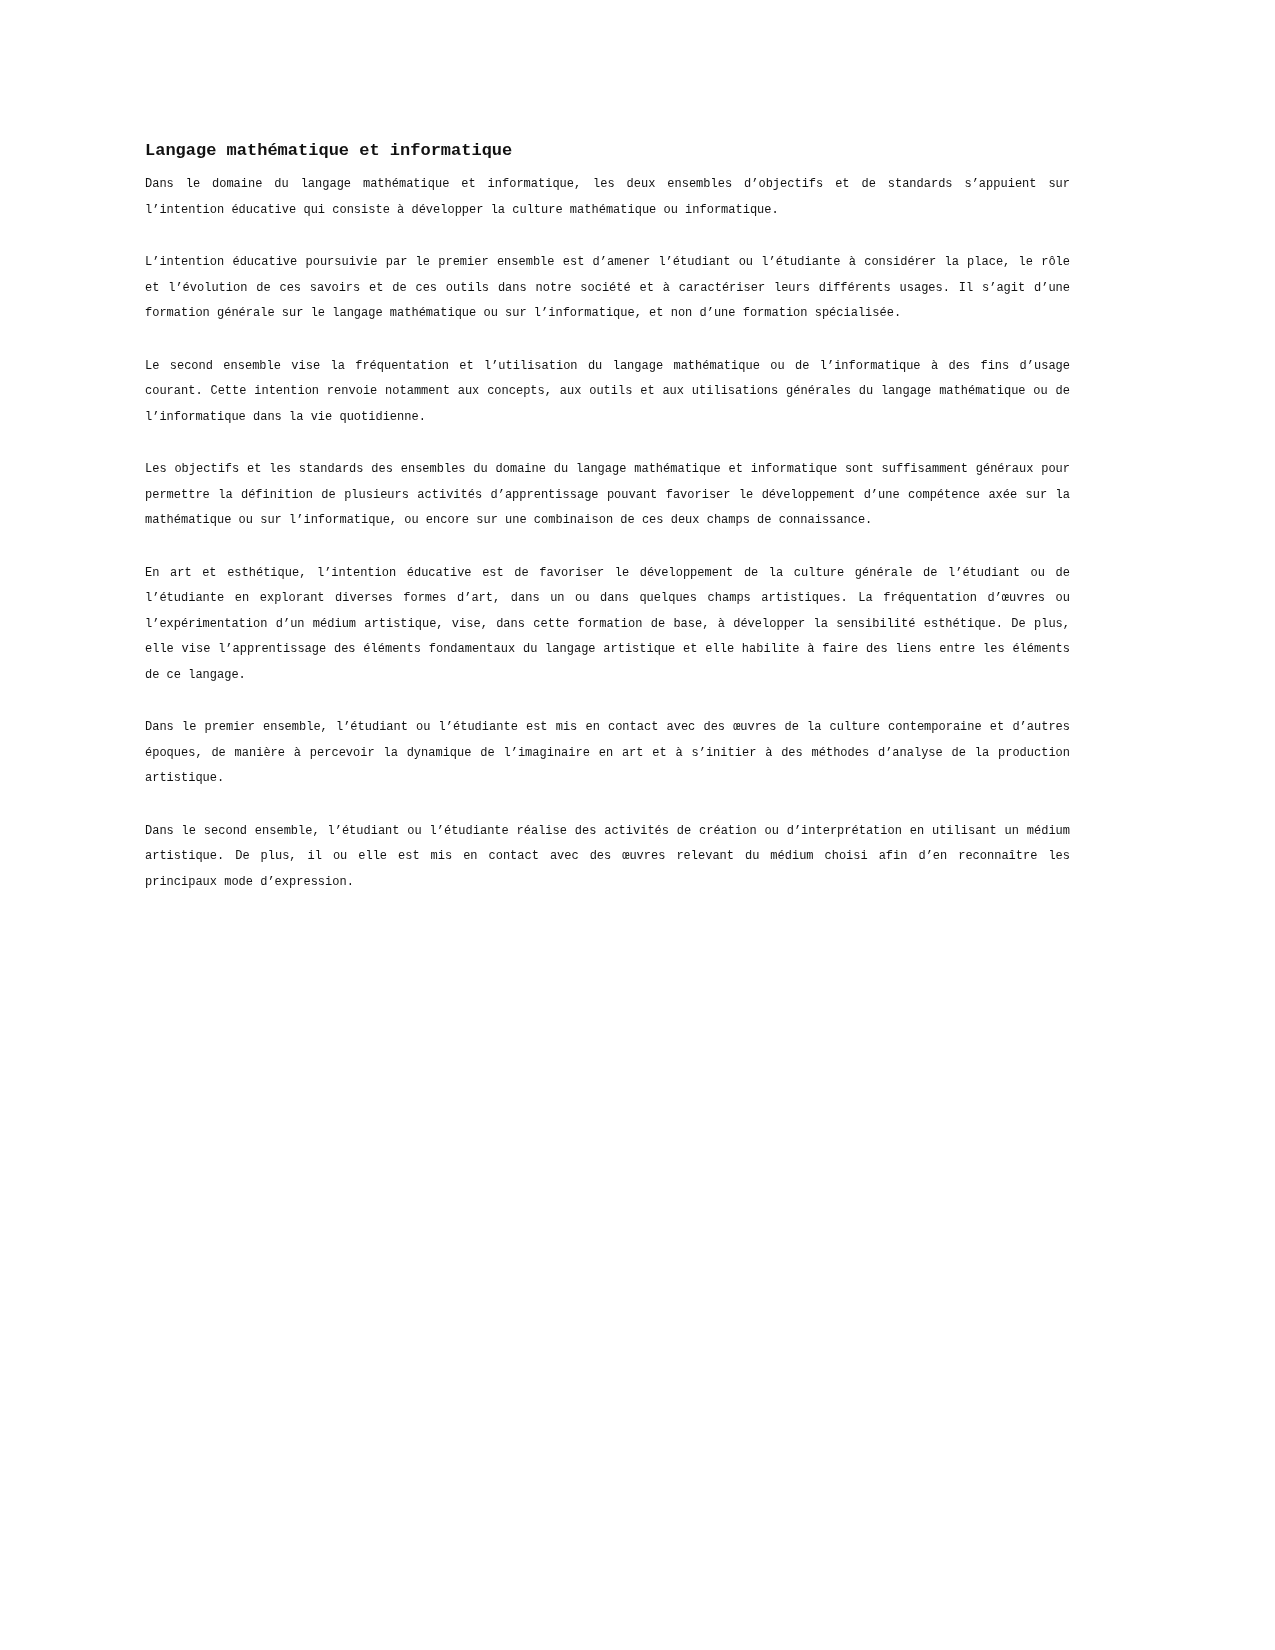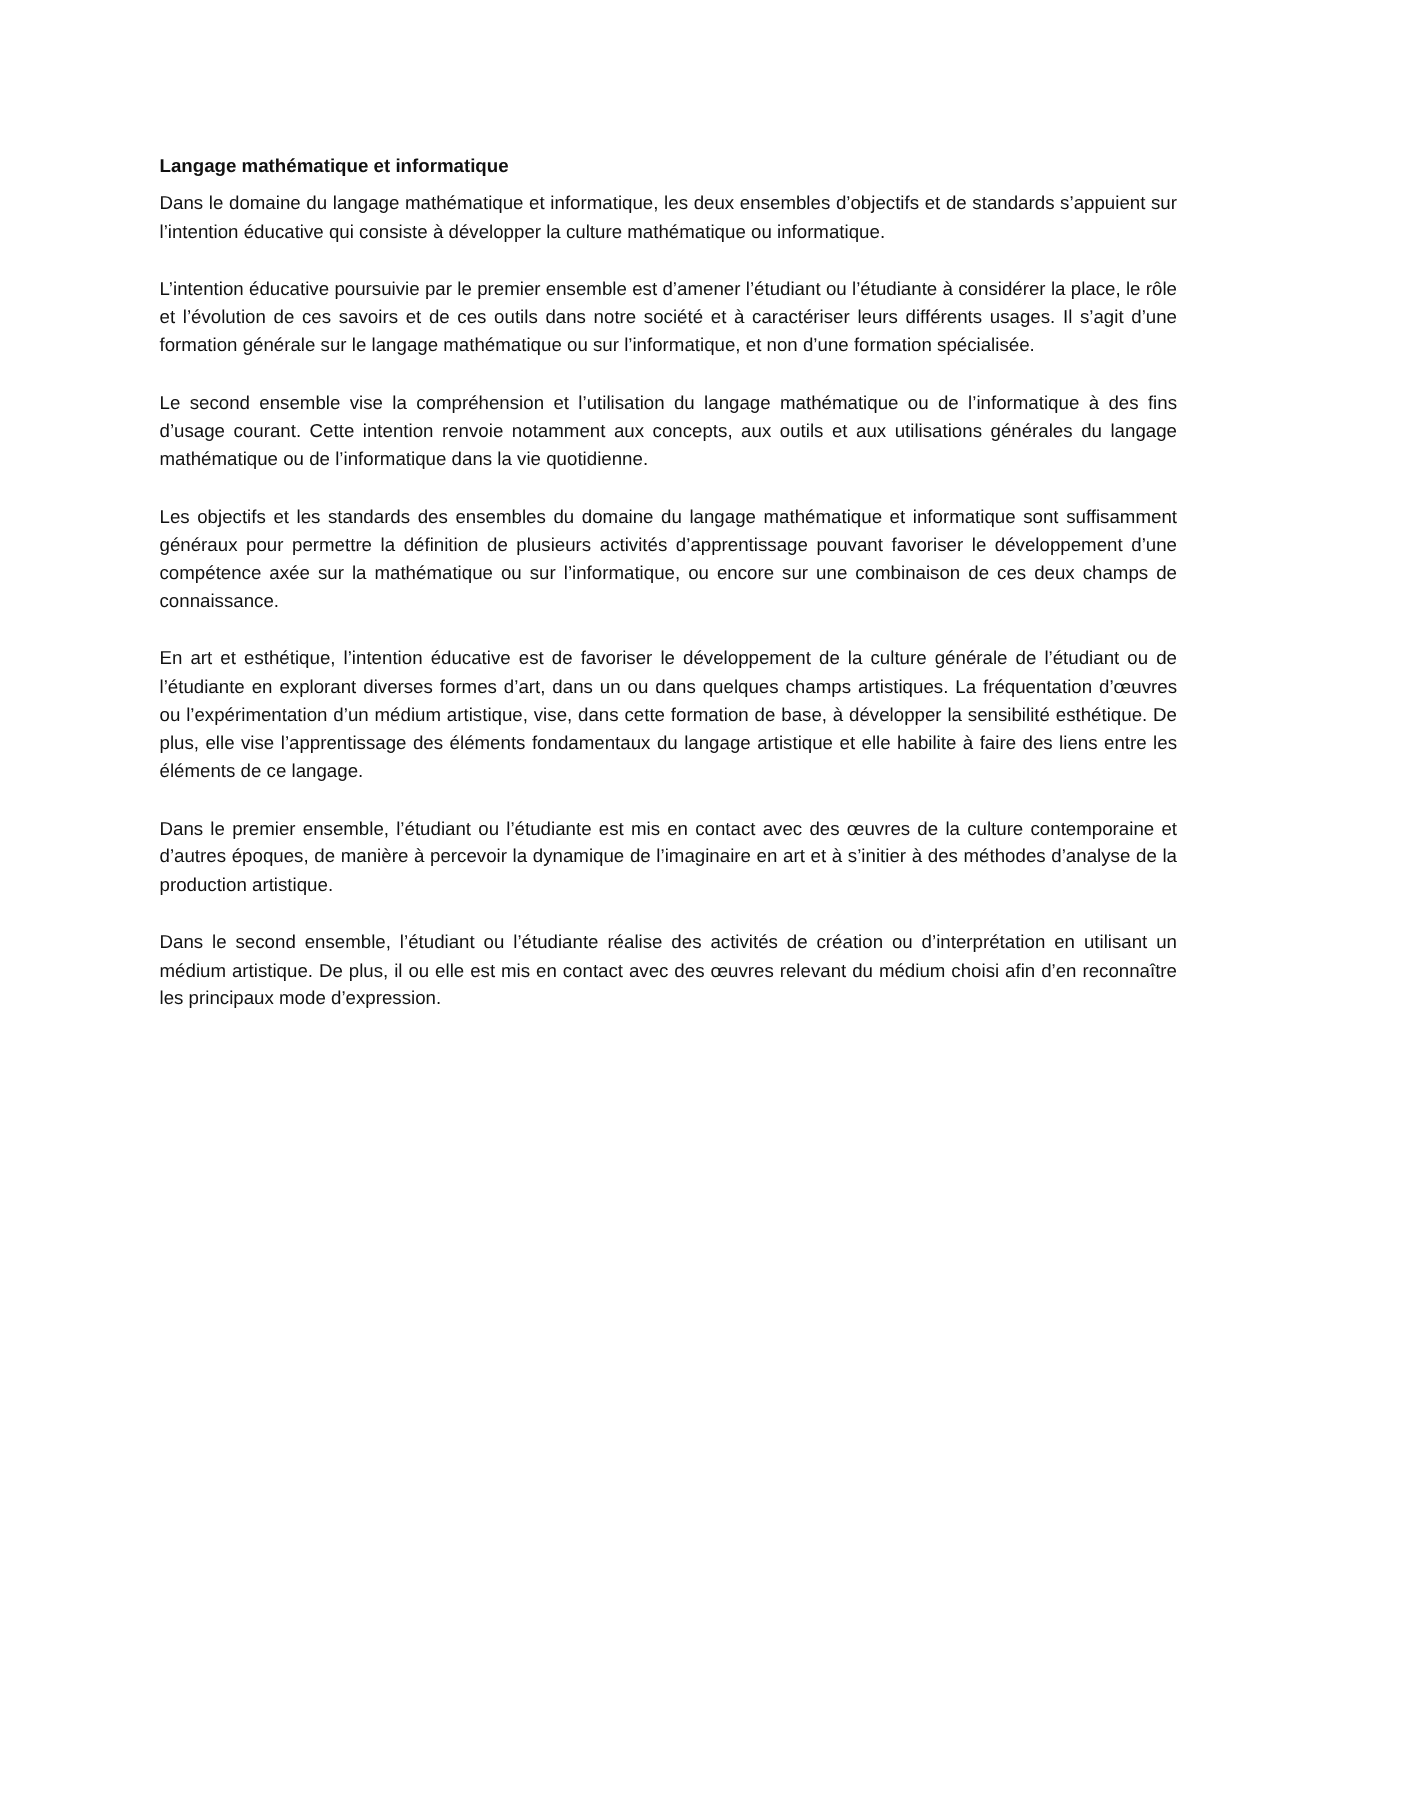--- a/index.html
+++ b/index.html
@@ -5,42 +5,42 @@
   html, body {
     margin: 0;
     padding: 0;
     background: #ffffff;
   }
   .page {
     position: relative;
     width: 1275px;
     height: 1450px;
     background: #ffffff;
-    font-family: Liberation Sans, sans-serif;
+    font-family: Liberation Mono, monospace;
     color: #111111;
     box-sizing: border-box;
     overflow: hidden;
   }
   .content {
     position: absolute;
     top: 138px;
     left: 145px;
     width: 925px;
   }
   .section-heading {
     font-size: 17px;
     font-weight: bold;
     margin: 0 0 9px 0;
     line-height: 25px;
   }
   .section + .section .section-heading {
     margin-top: 14px;
   }
   .para {
-    font-size: 17px;
+    font-size: 12px;
     line-height: 25.5px;
     margin: 0 0 27px 0;
     text-align: justify;
     text-justify: inter-word;
   }
   .footer {
     position: absolute;
     left: 145px;
     top: 1483px;
     display: flex;
@@ -61,21 +61,21 @@
 </head>
 <body>
 
 <div class="page">
   <div class="content">
 
     <div class="section">
       <h2 class="section-heading">Langage mathématique et informatique</h2>
       <p class="para">Dans le domaine du langage mathématique et informatique, les deux ensembles d’objectifs et de standards s’appuient sur l’intention éducative qui consiste à développer la culture mathématique ou informatique.</p>
       <p class="para">L’intention éducative poursuivie par le premier ensemble est d’amener l’étudiant ou l’étudiante à considérer la place, le rôle et l’évolution de ces savoirs et de ces outils dans notre société et à caractériser leurs différents usages.  Il s’agit d’une formation générale sur le langage mathématique ou sur l’informatique, et non d’une formation spécialisée.</p>
-      <p class="para">Le second ensemble vise la compréhension et l’utilisation du langage mathématique ou de l’informatique à des fins d’usage courant.  Cette intention renvoie notamment aux concepts, aux outils et aux utilisations générales du langage mathématique ou de l’informatique dans la vie quotidienne.</p>
+      <p class="para">Le second ensemble vise la fréquentation et l’utilisation du langage mathématique ou de l’informatique à des fins d’usage courant.  Cette intention renvoie notamment aux concepts, aux outils et aux utilisations générales du langage mathématique ou de l’informatique dans la vie quotidienne.</p>
       <p class="para">Les objectifs et les standards des ensembles du domaine du langage mathématique et informatique sont suffisamment généraux pour permettre la définition de plusieurs activités d’apprentissage pouvant favoriser le développement d’une compétence axée sur la mathématique ou sur l’informatique, ou encore sur une combinaison de ces deux champs de connaissance.</p>
     </div>
 
     <div class="section">
       <p class="para">En art et esthétique, l’intention éducative est de favoriser le développement de la culture générale de l’étudiant ou de l’étudiante en explorant diverses formes d’art, dans un ou dans quelques champs artistiques.   La fréquentation d’œuvres ou l’expérimentation d’un médium artistique, vise, dans cette formation de base, à développer la sensibilité esthétique.  De plus, elle vise l’apprentissage des éléments fondamentaux du langage artistique et elle habilite à faire des liens entre les éléments de ce langage.</p>
       <p class="para">Dans le premier ensemble, l’étudiant ou l’étudiante est mis en contact avec des œuvres de la culture contemporaine et d’autres époques, de manière à percevoir la dynamique de l’imaginaire en art et à s’initier à des méthodes d’analyse de la production artistique.</p>
       <p class="para">Dans le second ensemble, l’étudiant ou l’étudiante réalise des activités de création ou d’interprétation en utilisant un médium artistique.  De plus, il ou elle est mis en contact avec des œuvres relevant du médium choisi afin d’en reconnaître les principaux mode d’expression.</p>
     </div>
 
   </div>

